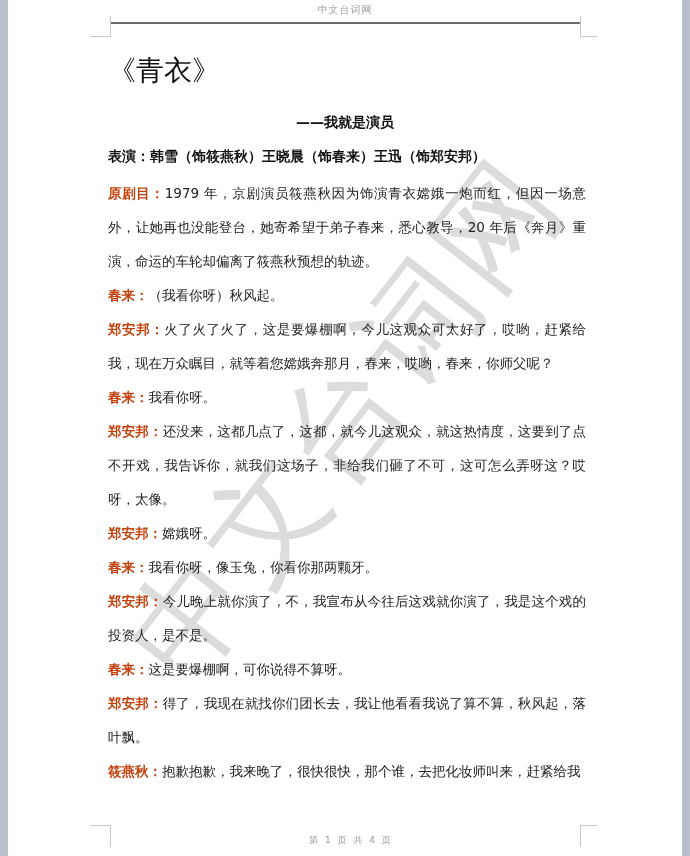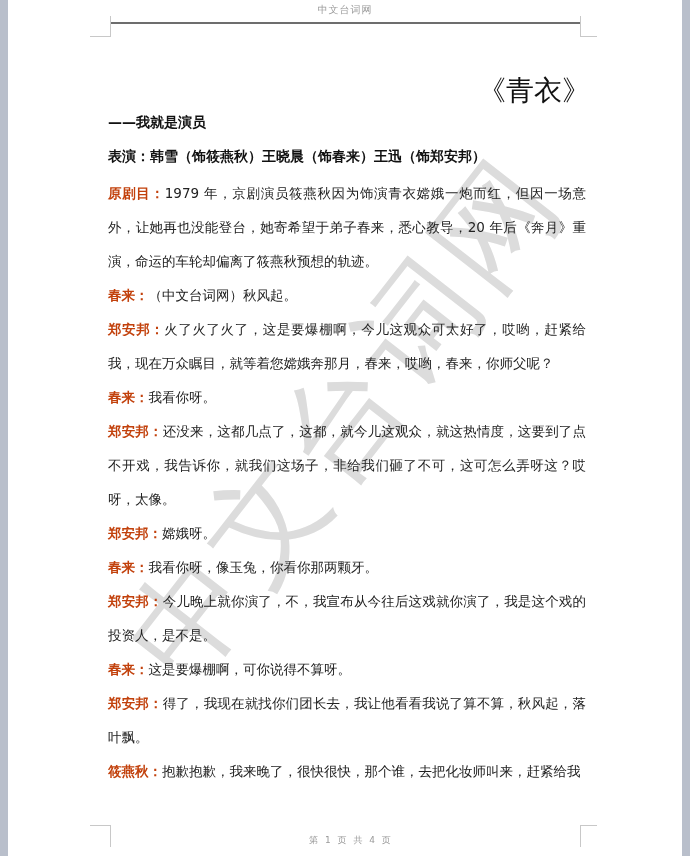--- a/index.html
+++ b/index.html
@@ -84,33 +84,33 @@
       left: 100px;
       top: 0;
       width: 480px;
       z-index: 2;
       font-family: "DejaVu Sans", sans-serif;
       color: #111;
     }
     .doc-title {
       position: absolute;
       top: 52px;
-      left: 8px;
+      left: 0;
       width: 474px;
-      text-align: right;
+      text-align: left;
       font-family: "DejaVu Serif", serif;
       font-size: 28px;
       color: #111;
-      margin-top: 20px;
     }
     .doc-subtitle {
       position: absolute;
       top: 114px;
       left: 0;
       width: 474px;
+      text-align: center;
       font-size: 14px;
       font-weight: bold;
     }
     .doc-cast {
       position: absolute;
       top: 148px;
       left: 0;
       width: 474px;
       text-align: left;
       font-size: 14px;
@@ -173,21 +173,21 @@
     <div class="content">
       <div class="doc-title">《青衣》</div>
       <div class="doc-subtitle">——我就是演员</div>
       <div class="doc-cast">表演：韩雪（饰筱燕秋）王晓晨（饰春来）王迅（饰郑安邦）</div>
 
       <div class="dialogue">
         <p class="para">
           <span class="speaker">原剧目：</span><span class="line-text">1979 年，京剧演员筱燕秋因为饰演青衣嫦娥一炮而红，但因一场意外，让她再也没能登台，她寄希望于弟子春来，悉心教导，20 年后《奔月》重演，命运的车轮却偏离了筱燕秋预想的轨迹。</span>
         </p>
         <p class="para">
-          <span class="speaker">春来：</span><span class="line-text">（中文台词网）秋风起。</span>
+          <span class="speaker">春来：</span><span class="line-text">（我看你呀）秋风起。</span>
         </p>
         <p class="para">
           <span class="speaker">郑安邦：</span><span class="line-text">火了火了火了，这是要爆棚啊，今儿这观众可太好了，哎哟，赶紧给我，现在万众瞩目，就等着您嫦娥奔那月，春来，哎哟，春来，你师父呢？</span>
         </p>
         <p class="para">
           <span class="speaker">春来：</span><span class="line-text">我看你呀。</span>
         </p>
         <p class="para">
           <span class="speaker">郑安邦：</span><span class="line-text">还没来，这都几点了，这都，就今儿这观众，就这热情度，这要到了点不开戏，我告诉你，就我们这场子，非给我们砸了不可，这可怎么弄呀这？哎呀，太像。</span>
         </p>

